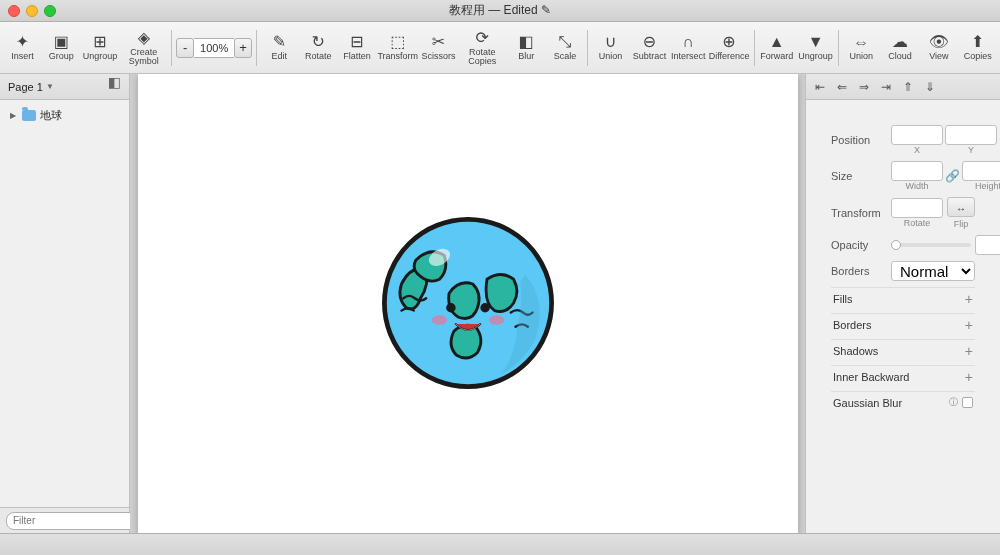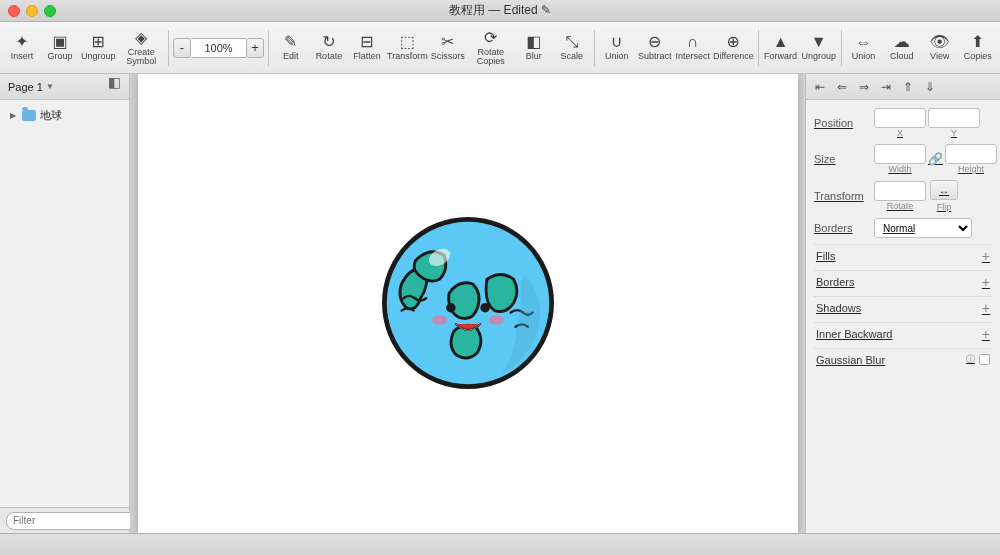--- a/index.html
+++ b/index.html
@@ -91,21 +91,21 @@
       border: 1px solid #b0b0b0;
       border-radius: 3px;
       display: flex;
       align-items: center;
       justify-content: center;
       cursor: pointer;
       font-size: 13px;
       color: #333;
     }
     .zoom-display {
-      width: 55px;
+      width: 40px;
       height: 20px;
       background: white;
       border: 1px solid #b0b0b0;
       border-left: none;
       border-right: none;
       display: flex;
       align-items: center;
       justify-content: center;
       font-size: 11px;
       color: #333;
@@ -270,23 +270,22 @@
       display: flex;
       align-items: center;
       justify-content: center;
       font-size: 12px;
       color: #555;
       cursor: pointer;
       border-radius: 3px;
     }
     .panel-body {
       flex: 1;
-      padding: 8px;
+      padding: 25px;
       overflow-y: auto;
-      text-decoration: underline;
     }
     .panel-row {
       display: flex;
       align-items: center;
       margin-bottom: 6px;
       gap: 4px;
     }
     .panel-label {
       width: 56px;
       font-size: 11px;
@@ -371,21 +370,21 @@
     .panel-section-add {
       font-size: 14px;
       color: #888;
       cursor: pointer;
     }
     .blending-select {
       height: 20px;
       background: white;
       border: 1px solid #c0c0c0;
       border-radius: 3px;
-      font-size: 10px;
+      font-size: 15px;
       padding: 0 4px;
       outline: none;
       width: 98px;
     }
     .checkbox-small {
       width: 11px;
       height: 11px;
       border: 1px solid #aaa;
       border-radius: 2px;
       background: white;
@@ -661,20 +660,29 @@
             <input class="panel-input panel-input-sm" type="text" value="" style="">
             <span class="panel-sub-label">Rotate</span>
           </div>
           <div style="display:flex;flex-direction:column;gap:2px">
             <div class="flip-btn">↔</div>
             <span style="font-size:9px;color:#888;text-align:center">Flip</span>
           </div>
         </div>
       </div>
 
+      <div class="panel-row">
+        <span class="panel-label">Opacity</span>
+        <div style="display:flex;align-items:center;gap:4px;flex:1">
+          <div class="opacity-slider-track">
+            <div class="opacity-slider-thumb"></div>
+          </div>
+          <input class="panel-input" style="width: 32px;" type="text" value="">
+        </div>
+      </div>
 
       <div class="panel-row">
         <span class="panel-label">Borders</span>
         <select class="blending-select">
           <option>Normal</option>
           <option>Multiply</option>
           <option>Screen</option>
           <option>Overlay</option>
         </select>
       </div>

